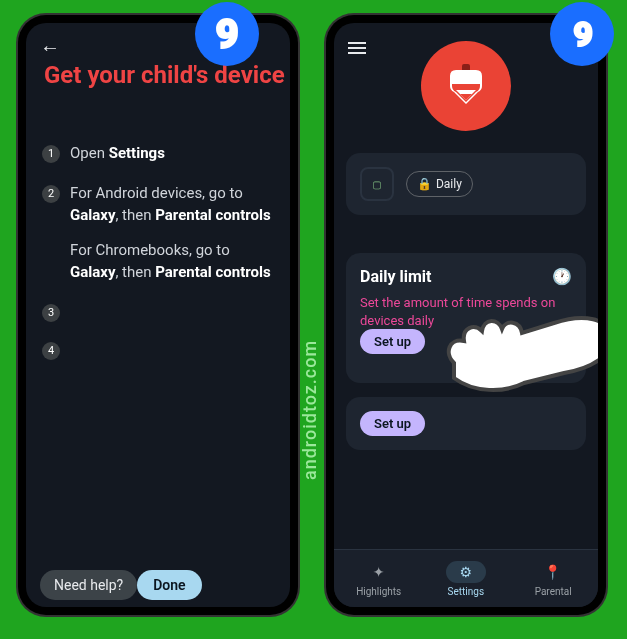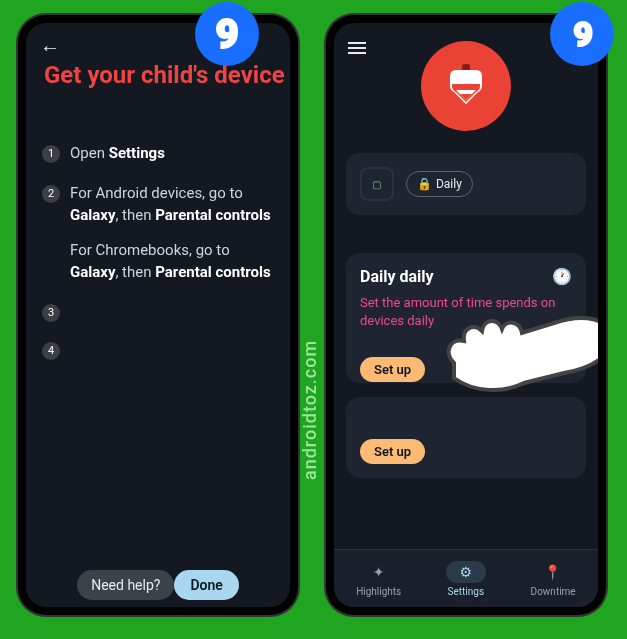--- a/index.html
+++ b/index.html
@@ -100,21 +100,21 @@
   }
   .step-text b { color: #fff; font-weight: 700; }
   .step-sub { margin-top: 14px; }
   .bottom-bar-l {
     position: absolute;
     bottom: 0;
     left: 0;
     right: 0;
     height: 44px;
     display: flex;
-    justify-content: center;
+    justify-content: flex-start;
     align-items: center;
     padding: 0 14px;
   }
   .need-help {
     background: #3c4348;
     color: #e8eaed;
     border-radius: 18px;
     padding: 7px 14px;
     font-size: 14px;
   }
@@ -189,28 +189,28 @@
   .downtime { top: 374px; }
   .sec-head {
     display: flex;
     justify-content: space-between;
     align-items: center;
   }
   .sec-title { font-weight: 700; font-size: 16px; color: #fff; }
   .sec-icon { color: #a8d8f0; font-size: 16px; }
   .sec-desc { font-size: 13px; color: #ec4899; margin-top: 8px; line-height: 1.35; }
   .setup-btn {
-    background: #fdba74;
+    background: #c4b5fd;
     color: #0b1620;
     border-radius: 16px;
     padding: 5px 14px;
     font-size: 13px;
     font-weight: 600;
     display: inline-block;
-    margin-top: 28px;
+    margin-top: 0;
   }
   .bottom-nav {
     position: absolute;
     bottom: 0;
     left: 0;
     right: 0;
     height: 58px;
     background: #1a202b;
     display: flex;
     justify-content: space-around;
@@ -291,21 +291,21 @@
     <div class="device-card">
       <div class="dev-icon">▢</div>
       <div class="lock-btn">
         <span>🔒</span>
         <span>Daily</span>
       </div>
     </div>
 
     <div class="section-card daily">
       <div class="sec-head">
-        <div class="sec-title">Daily daily</div>
+        <div class="sec-title">Daily limit</div>
         <div class="sec-icon">🕐</div>
       </div>
       <div class="sec-desc">Set the amount of time spends on devices daily</div>
       <div class="setup-btn">Set up</div>
     </div>
 
     <div class="section-card downtime">
       <div class="setup-btn">Set up</div>
     </div>
 
@@ -313,21 +313,21 @@
       <div class="nav-item">
         <div class="nav-ico">✦</div>
         <div>Highlights</div>
       </div>
       <div class="nav-item active">
         <div class="nav-ico">⚙</div>
         <div>Settings</div>
       </div>
       <div class="nav-item">
         <div class="nav-ico">📍</div>
-        <div>Downtime</div>
+        <div>Parental</div>
       </div>
     </div>
 
     <svg class="hand" width="180" height="130">
       <path d="M20 80 C10 70 15 55 30 58 C28 45 40 40 48 48 C50 35 64 35 68 46 C72 36 86 38 88 50 L120 40 C150 30 175 35 178 55 C180 70 160 85 130 90 L90 100 C70 110 40 110 20 95 Z" fill="#fff" stroke="#444" stroke-width="4"></path>
     </svg>
   </div>
 </div>
 
 </body></html>

